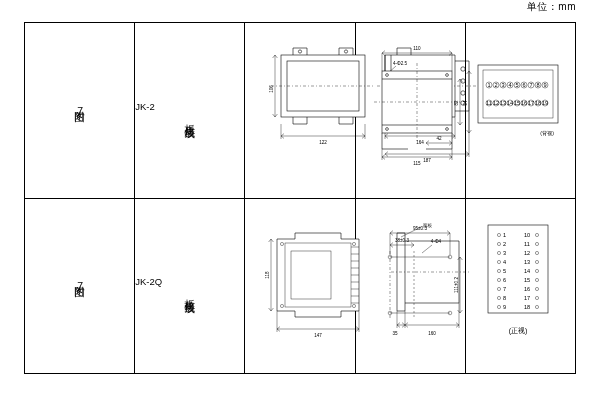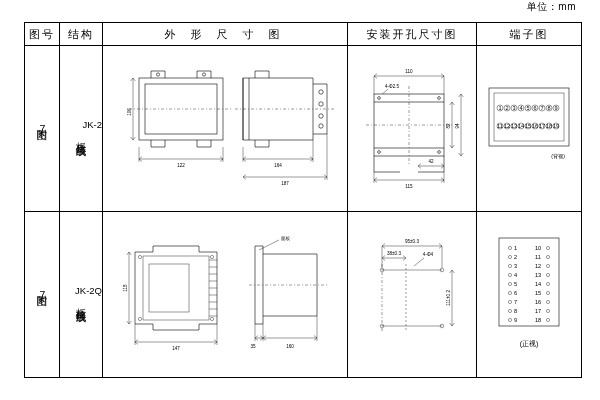--- a/index.html
+++ b/index.html
@@ -60,21 +60,21 @@
     line-height: 13px;
     writing-mode: vertical-rl;
     text-orientation: upright;
     margin: 0 auto;
     letter-spacing: 1px;
   }
   .vcell { height: 165px; }
   .struct-inner {
     display: flex;
     flex-direction: column;
-    align-items: flex-end;
+    align-items: flex-start;
     justify-content: center;
     font-size: 9px;
     line-height: 12px;
   }
   .struct-label { font-size: 9.5px; margin-bottom: 3px; }
   .cellbox {
     position: relative;
     width: 100%;
     height: 100%;
   }
@@ -91,27 +91,20 @@
 </style>
 </head>
 <body>
 
 <div id="page">
 
   <div class="unit">单位：mm</div>
 
   <table class="spec">
     <tbody>
-        <tr>
-      <th class="hdr col-no">图号</th>
-      <th class="hdr col-struct">结构</th>
-      <th class="hdr hdr-wide col-outline">外 形 尺 寸 图</th>
-      <th class="hdr col-mount">安装开孔尺寸图</th>
-      <th class="hdr col-term">端子图</th>
-    </tr>
 
     <tr>
       <td class="vcell">
         <div class="vtext">附图7</div>
       </td>
       <td class="vcell">
         <div class="struct-inner">
           <span class="struct-label">JK-2</span>
           <span class="vtext">板后接线</span>
         </div>

